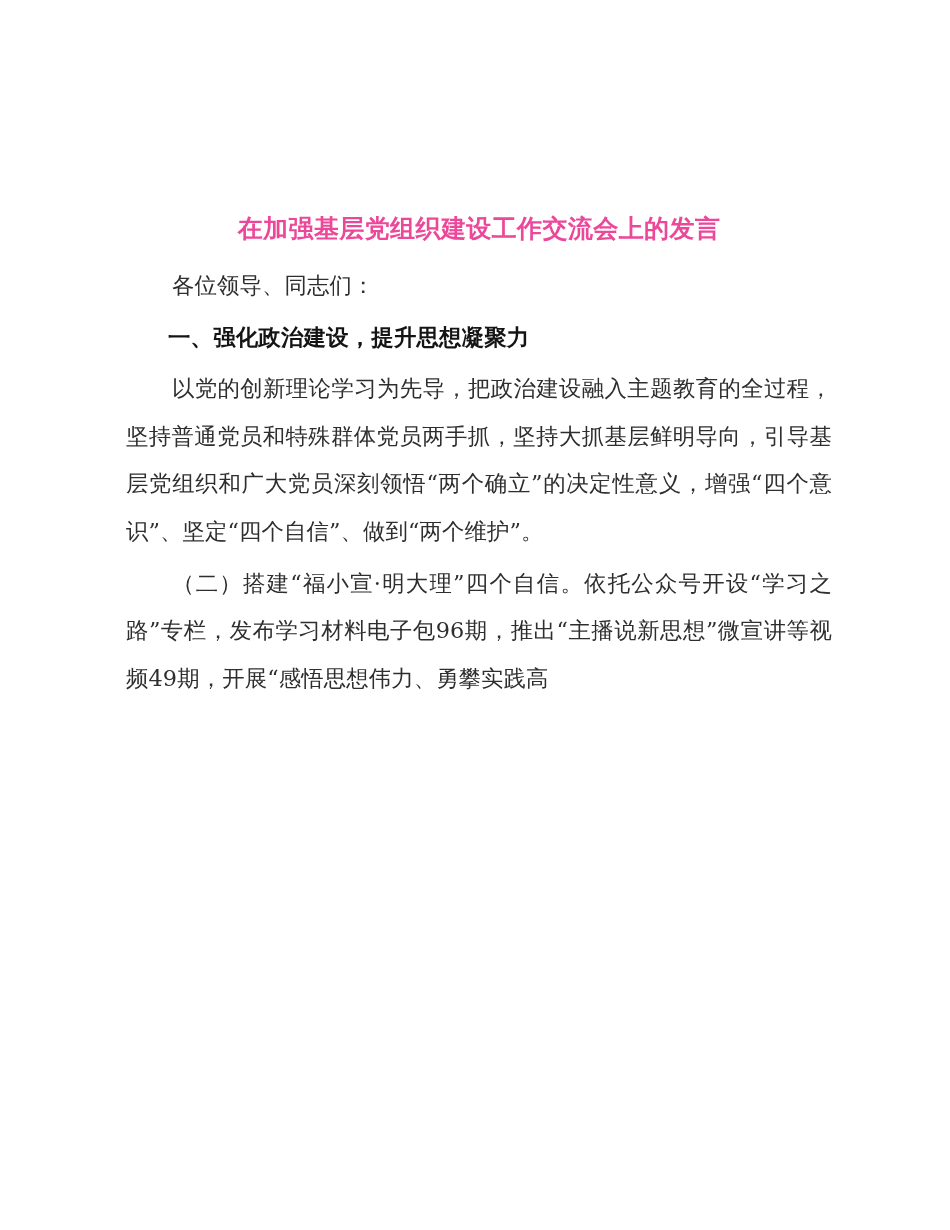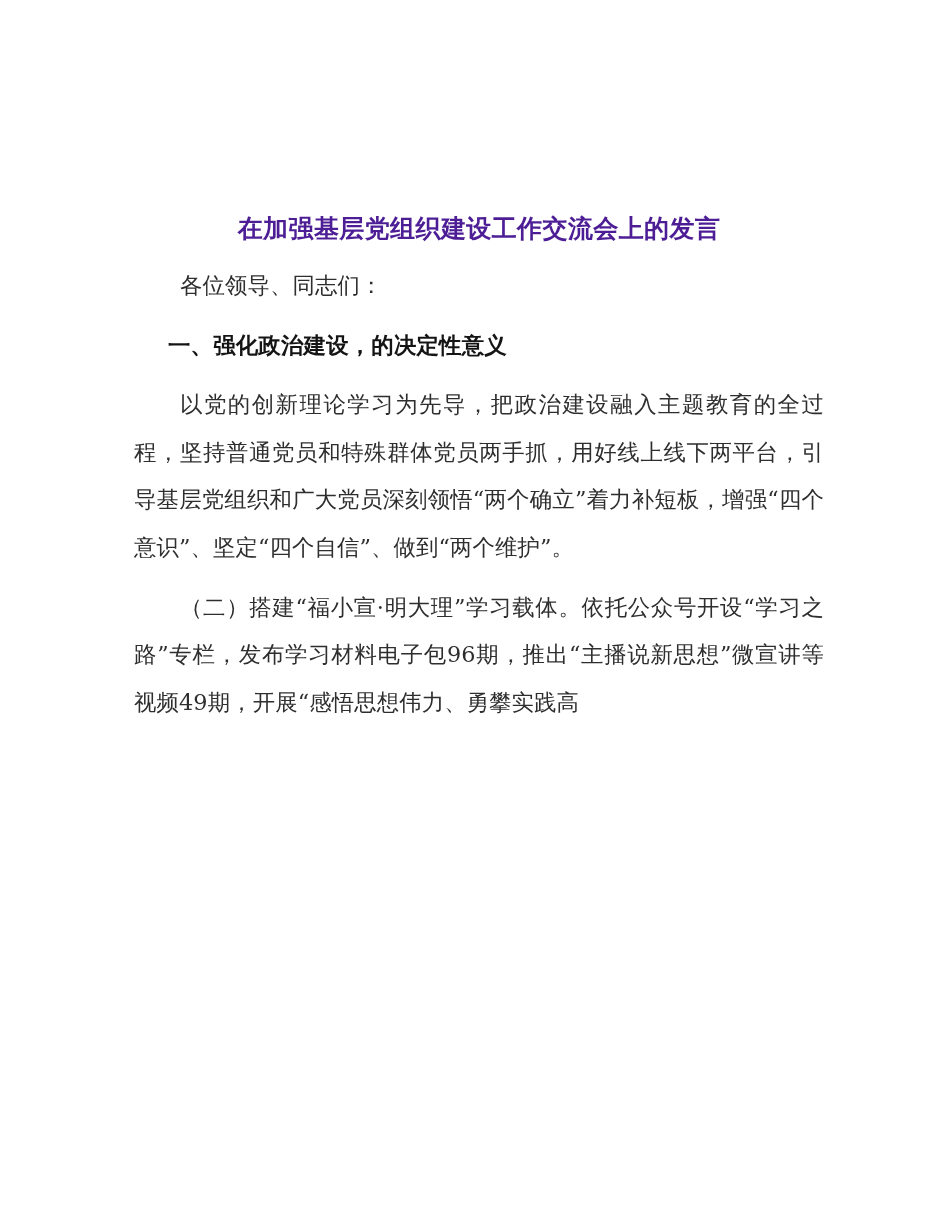--- a/index.html
+++ b/index.html
@@ -28,35 +28,35 @@
     top: 212px;
     width: 714px;
   }
 
   .doc-title {
     font-family: "DejaVu Serif", "Liberation Serif", serif;
     font-weight: bold;
     font-size: 25px;
     line-height: 34px;
     text-align: center;
-    color: #4c1d95;
+    color: #ec4899;
     letter-spacing: 0.4px;
     margin: 0 0 16px 0;
     white-space: nowrap;
   }
 
   .para {
     font-family: "DejaVu Serif", "Liberation Serif", serif;
     font-size: 22.4px;
     line-height: 47.6px;
     color: #2e2e2e;
     text-align: justify;
     text-justify: inter-character;
     text-align-last: left;
-    margin: 12px;
+    margin: 4px;
     letter-spacing: 0.1px;
     font-weight: 400;
   }
 
   .para.indent {
     text-indent: 46px;
   }
 
   .section-heading {
     font-family: "DejaVu Sans", "Liberation Sans", sans-serif;
@@ -79,21 +79,21 @@
 <body>
 
 <div class="page">
   <div class="content">
 
     <h1 class="doc-title">在加强基层党组织建设工作交流会上的发言</h1>
 
     <p class="para indent">各位领导、同志们：</p>
 
 
-    <h2 class="section-heading">一、强化政治建设，的决定性意义</h2>
+    <h2 class="section-heading">一、强化政治建设，提升思想凝聚力</h2>
 
-    <p class="para indent">以党的创新理论学习为先导，把政治建设融入主题教育的全过程，坚持普通党员和特殊群体党员两手抓，用好线上线下两平台，引导基层党组织和广大党员深刻领悟“两个确立”着力补短板，增强“四个意识”、坚定“四个自信”、做到“两个维护”。</p>
+    <p class="para indent">以党的创新理论学习为先导，把政治建设融入主题教育的全过程，坚持普通党员和特殊群体党员两手抓，坚持大抓基层鲜明导向，引导基层党组织和广大党员深刻领悟“两个确立”的决定性意义，增强“四个意识”、坚定“四个自信”、做到“两个维护”。</p>
 
 
-    <p class="para indent clip-tail">（二）搭建“福小宣·明大理”学习载体。依托公众号开设“学习之路”专栏，发布学习材料电子包96期，推出“主播说新思想”微宣讲等视频49期，开展“感悟思想伟力、勇攀实践高</p>
+    <p class="para indent clip-tail">（二）搭建“福小宣·明大理”四个自信。依托公众号开设“学习之路”专栏，发布学习材料电子包96期，推出“主播说新思想”微宣讲等视频49期，开展“感悟思想伟力、勇攀实践高</p>
 
   </div>
 </div>
 
 </body></html>

